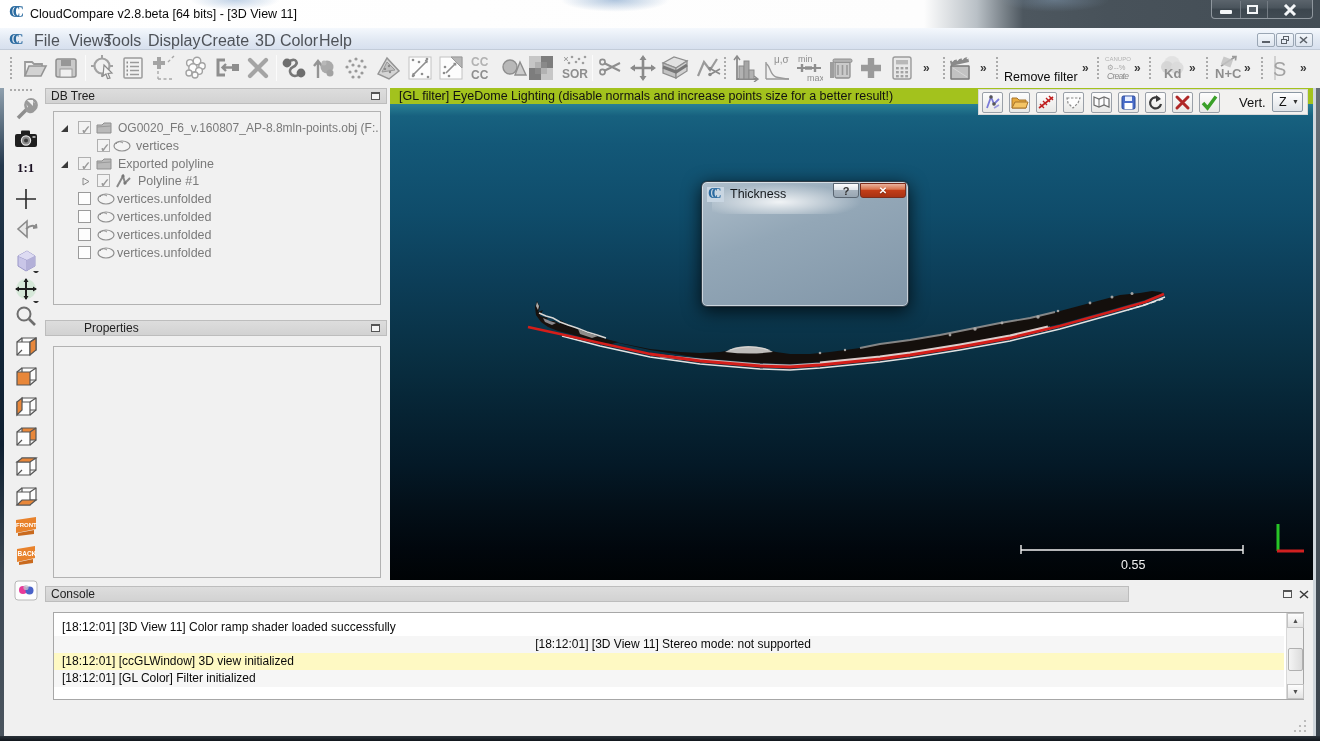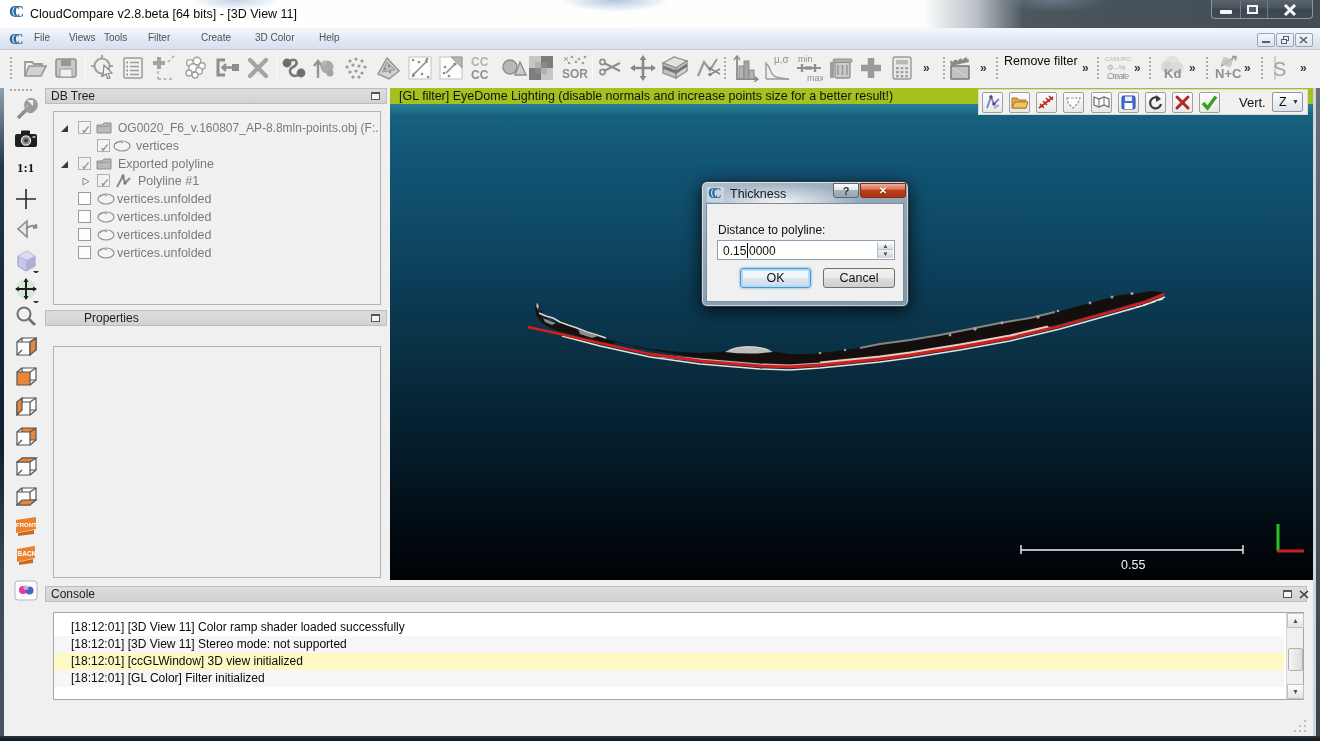--- a/index.html
+++ b/index.html
@@ -7,21 +7,21 @@
   body { position:relative; background:#f0f0f0; }
   .abs { position:absolute; }
 
   
   #titlebar { left:0; top:0; width:1320px; height:28px;
     background:linear-gradient(to right,#ffffff 0%,#fdfdfd 70%,#b9c0c6 74%,#4d575f 77.5%,#48525a 84%,#434d55 100%); }
   #titletext { left:30px; top:7px; font-size:12.5px; color:#0a0a0a; }
   
   #menubar { left:0; top:28px; width:1320px; height:22px;
     background:linear-gradient(#f4f8fd,#e2e9f3 55%,#d7e0ee); border-bottom:1px solid #c3ccd9; }
-  .menuitem { top:32px; font-size:10px; color:#4e5258; }
+  .menuitem { top:32px; font-size:16px; color:#4e5258; }
   .mdibtn { top:33px; width:18px; height:14px; border:1px solid #9aa6b4; border-radius:2px;
     background:linear-gradient(#f2f6fb,#dde4ee); }
 
   
   #toolbar { left:0; top:50px; width:1320px; height:38px; background:#f0f0f0; }
   .ticon { top:54px; width:28px; height:28px; }
   .tsep { top:55px; width:1px; height:26px; background:#d4d4d4; border-right:1px solid #fbfbfb; }
   .thandle { top:57px; width:4px; height:22px;
     background-image:radial-gradient(circle at 1px 1px, #ababab 1px, transparent 1.2px);
     background-size:4px 4px; }
@@ -47,21 +47,21 @@
   #greenbar { left:390px; top:88px; width:923px; height:16px; background:#a3c21d; font-size:12.5px; color:#111;
     line-height:16px; padding-left:9px; }
   #viewport { left:390px; top:104px; width:923px; height:476px;
     background:linear-gradient(#2a8094 0px,#17617f 12px,#135878 40px,#0f4c6a 110px,#0c3d57 180px,#093043 250px,#062333 310px,#041927 360px,#030f18 405px,#01070d 445px,#000305 476px); }
   #vtoolbar { left:978px; top:89px; width:330px; height:26px; background:#f2f1ef; border:1px solid #d8d8d8; }
   .vbtn { top:2px; width:21px; height:21px; border:1px solid #9aa0a8; border-radius:2px;
     background:linear-gradient(#fdfdfd,#e8e8e6); }
 
   
   #consolebox { left:53px; top:612px; width:1251px; height:88px; background:#fff; border:1px solid #a7a7a7; }
-  .clog { position:absolute; left:54px; width:1230px; height:17px; font-size:12px; color:#0a0a0a; line-height:17px; padding-left:17px; }
+  .clog { position:absolute; left:54px; width:1230px; height:17px; font-size:12px; color:#0a0a0a; line-height:17px; padding-left:8px; }
   .cclogo { color:#2b6ba0; font-weight:bold; font-family:"Liberation Serif",serif; }
 
   
   #dlg { left:701px; top:181px; width:208px; height:126px; border:1px solid #2e3b46; border-radius:6px;
     background:linear-gradient(160deg,#aebecb 0%,#93a7b7 40%,#8196a8 100%);
     box-shadow: 0 4px 18px rgba(0,0,0,.75), 0 0 1px #000, inset 0 0 0 1px rgba(255,255,255,.55); }
   #dlgglow { left:10px; top:2px; width:150px; height:30px; background:radial-gradient(ellipse at 45% 60%, rgba(255,255,255,.85), rgba(255,255,255,0) 70%); }
   #dlgclient { left:4px; top:21px; width:198px; height:99px; background:#f0f0f0; border:1px solid #7b8d9d; }
   .w7btn { position:absolute; border:1px solid #707070; border-radius:3px;
     background:linear-gradient(#f2f2f2 0%,#ebebeb 49%,#dddddd 50%,#cfcfcf 100%);
@@ -88,21 +88,21 @@
 <div class="abs" style="left:1247px;top:5px;width:11px;height:9px;border:2.5px solid #f4f6f8;background:#555e66;"></div>
 <svg class="abs" style="left:1283px;top:4px;" width="14" height="12">
     <path d="M2,1 L12,11 M12,1 L2,11" stroke="#f4f6f8" stroke-width="3"></path>
   </svg>
 
 <div id="menubar" class="abs"></div>
 <div id="cclogo2" class="abs cclogo" style="left:9px;top:31px;font-size:15px;letter-spacing:-7px;width:20px;">CC</div>
 <div class="menuitem abs" style="left:34px;">File</div>
 <div class="menuitem abs" style="left:69px;">Views</div>
 <div class="menuitem abs" style="left:104px;">Tools</div>
-<div class="menuitem abs" style="left:148px;">Filter</div>
+<div class="menuitem abs" style="left:148px;">Display</div>
 <div class="menuitem abs" style="left:201px;">Create</div>
 <div class="menuitem abs" style="left:255px;">3D Color</div>
 <div class="menuitem abs" style="left:319px;">Help</div>
 <div class="mdibtn abs" style="left:1257px;"></div>
 <div class="mdibtn abs" style="left:1276px;"></div>
 <div class="mdibtn abs" style="left:1295px;"></div>
 <div class="abs" style="left:1262px;top:41px;width:8px;height:2px;background:#5a6068;"></div>
 <div class="abs" style="left:1283px;top:36px;width:6px;height:5px;border:1px solid #5a6068;"></div>
 <div class="abs" style="left:1281px;top:39px;width:6px;height:5px;border:1px solid #5a6068;background:#e8eef6;"></div>
 <svg class="abs" style="left:1299px;top:36px;" width="9" height="8">
@@ -319,21 +319,21 @@
 <div class="thandle abs" style="left:943px;"></div>
 <svg class="ticon abs" style="left:947px;">
       <path d="M4,12 L22,8 L21,3 L3,7 Z" fill="#8a8a8a"></path>
       <path d="M5,7.5 L8,3.5 M10,6.5 L13,2.8 M15,5.5 L18,2 M20,4.8 L23,1.5" stroke="#f2f2f2" stroke-width="1.6"></path>
       <rect x="4" y="12" width="18" height="13" fill="#c2c2c2" stroke="#8a8a8a" stroke-width="1.2"></rect>
       <path d="M4,12 L22,12 L22,25 L4,25 Z" fill="none" stroke="#777"></path>
       <path d="M6,14 L20,23" stroke="#d8d8d8" stroke-width="1"></path>
     </svg>
 <div class="chev abs" style="left:980px;">»</div>
 <div class="thandle abs" style="left:996px;"></div>
-<div class="abs" style="left:1004px;top:54px;font-size:12.5px;color:#0a0a0a;">Remove filter</div>
+<div class="abs" style="left:1004px;top:70px;font-size:12.5px;color:#0a0a0a;">Remove filter</div>
 <div class="chev abs" style="left:1082px;">»</div>
 <div class="thandle abs" style="left:1097px;"></div>
 <svg class="ticon abs" style="left:1104px;">
       <text x="1" y="7" font-size="6" fill="#b2b2b2" font-family="Liberation Sans" textLength="26">CANUPO</text>
       <text x="3" y="16" font-size="7.5" fill="#a8a8a8" font-family="Liberation Sans">⚙--%</text>
       <text x="3" y="25" font-size="8.5" font-style="italic" fill="#8a8a8a" font-family="Liberation Sans" textLength="22">Create</text>
     </svg>
 <div class="chev abs" style="left:1134px;">»</div>
 <div class="thandle abs" style="left:1149px;"></div>
 <svg class="ticon abs" style="left:1157px;">
@@ -538,21 +538,21 @@
   <div class="trow abs" style="left:78px;top:244px;">
       <span class="cb" style="left:0;"></span>
     </div>
   <svg class="abs" style="left:97px;top:246px;" width="18" height="13">
       <ellipse cx="9" cy="7" rx="8" ry="5" fill="#f4f4f4" stroke="#8f8f8f" stroke-width="1.2"></ellipse>
       <path d="M3,5 Q6,1 10,4" fill="none" stroke="#8f8f8f" stroke-width="1"></path>
     </svg>
   <div class="trow abs" style="left:117px;top:244px;">vertices.unfolded</div>
 </div>
 
-<div class="dockhdr abs" style="top:310px;padding-left:38px;">Properties<div class="floatglyph abs" style="left:325px;top:3px;"></div></div>
+<div class="dockhdr abs" style="top:320px;padding-left:38px;">Properties<div class="floatglyph abs" style="left:325px;top:3px;"></div></div>
 <div id="propsbox" class="abs"></div>
 
 <div id="greenbar" class="abs">[GL filter] EyeDome Lighting (disable normals and increase points size for a better result!)</div>
 <div id="viewport" class="abs"></div>
 <svg id="scene" class="abs" style="left:390px;top:104px;" width="923" height="476" viewBox="0 0 923 476">
 
   <path d="M172,232 L210,242 L260,253 L310,260 L370,265 L400,266 L430,264 L460,261 L490,258 L520,254 L570,246 L620,237 L670,225 L720,211 L755,201 L775,193" fill="none" stroke="#e2e2e2" stroke-width="1.4"></path>
 
   <path d="M170,216 L198,231 L230,239 L260,245 L290,248 L310,249 L330,248 L342,246 L356,244 L372,245 L386,248 L400,250 L420,250 L440,248 L470,244 L490,240 L520,236 L550,231 L580,225 L610,219 L640,214 L670,207 L700,199 L715,195 L730,191 L750,189 L762,187 L771,188 L773,189 L755,196 L720,206 L670,220 L620,231 L570,240 L520,248 L490,252 L460,255 L430,258 L400,260 L370,259 L310,254 L260,246 L210,235 L170,226 Z" fill="#140f0c"></path>
 
@@ -631,26 +631,26 @@
 <div class="vbtn abs" style="left:1199px;top:92px;"><svg width="19" height="19">
         <path d="M3,10 L7.5,15 L16,3.5" fill="none" stroke="#3aa028" stroke-width="3.4"></path>
       </svg></div>
 <div class="abs" style="left:1239px;top:95px;font-size:13px;color:#111;">Vert.</div>
 <div class="abs" style="left:1272px;top:92px;width:31px;height:20px;border:1px solid #8a96a2;border-radius:2px;background:linear-gradient(#fefefe,#dfe3e7);">
   <span style="position:absolute;left:6px;top:2px;font-size:12.5px;color:#111;">Z</span>
   <span style="position:absolute;right:3px;top:5px;font-size:7px;color:#333;">▼</span>
 </div>
 </div>
 
-<div class="dockhdr abs" style="top:586px;width:1262px;">Console<div class="floatglyph abs" style="left:1237px;top:3px;"></div><svg class="abs" style="left:1253px;top:3px;" width="10" height="9">
+<div class="dockhdr abs" style="top:586px;width:1084px;">Console<div class="floatglyph abs" style="left:1237px;top:3px;"></div><svg class="abs" style="left:1253px;top:3px;" width="10" height="9">
       <path d="M1,1 L9,8 M9,1 L1,8" stroke="#3a3a3a" stroke-width="1.5"></path>
     </svg></div>
 <div id="consolebox" class="abs"></div>
 <div class="clog abs" style="top:619px;background:#fff;">[18:12:01] [3D View 11] Color ramp shader loaded successfully</div>
-<div class="clog abs" style="top:636px;background:#f6f6f6;">[18:12:01] [3D View 11] Stereo mode: not supported</div>
+<div class="clog abs" style="top:636px;background:#f6f6f6;text-align:center;">[18:12:01] [3D View 11] Stereo mode: not supported</div>
 <div class="clog abs" style="top:653px;background:#fef9c3;">[18:12:01] [ccGLWindow] 3D view initialized</div>
 <div class="clog abs" style="top:670px;background:#f6f6f6;">[18:12:01] [GL Color] Filter initialized</div>
 <div id="cscroll" class="abs" style="left:1286px;top:613px;width:17px;height:86px;background:#f0f0f0;border-left:1px solid #d8d8d8;">
   <div class="abs" style="left:0;top:0;width:17px;height:15px;background:linear-gradient(#fdfdfd,#e4e4e4);border:1px solid #c2c2c2;color:#505050;font-size:7px;text-align:center;line-height:14px;">▲</div>
   <div class="abs" style="left:0;bottom:0;width:17px;height:15px;background:linear-gradient(#fdfdfd,#e4e4e4);border:1px solid #c2c2c2;color:#505050;font-size:7px;text-align:center;line-height:14px;">▼</div>
   <div class="abs" style="left:1px;top:35px;width:15px;height:23px;background:linear-gradient(to right,#f4f4f4,#dcdcdc);border:1px solid #b0b0b0;border-radius:2px;"></div>
 </div>
 <svg id="grip" class="abs" style="left:1292px;top:718px;" width="16" height="16">
     <g fill="#b0b0b0">
       <circle cx="13" cy="3" r="1.1"></circle>
@@ -662,25 +662,13 @@
     </g>
   </svg>
 
 <div id="dlg" class="abs">
   <div id="dlgglow" class="abs"></div>
   <div class="abs" style="left:5px;top:5px;width:17px;height:15px;background:#c9d6e2;"></div>
   <div id="cclogo3" class="abs cclogo" style="left:6px;top:4px;font-size:14px;letter-spacing:-6.5px;">CC</div>
   <div class="abs" style="left:28px;top:5px;font-size:12.5px;color:#15191d;">Thickness</div>
   <div class="abs" style="left:131px;top:1px;width:26px;height:15px;border:1px solid #5a6672;border-radius:0 0 3px 3px;background:linear-gradient(#fdfdfd 0%,#dfe5ea 45%,#a8b4bf 50%,#98a6b2 100%);text-align:center;font-size:11px;font-weight:bold;color:#333;line-height:14px;">?</div>
   <div class="abs" style="left:158px;top:1px;width:46px;height:15px;border:1px solid #7c2d1c;border-radius:0 0 3px 3px;background:linear-gradient(#eab29c 0%,#d9744e 40%,#c23d18 50%,#a83314 100%);text-align:center;font-size:10px;font-weight:bold;color:#fff;line-height:14px;text-shadow:0 1px 1px #7a2a12;">✕</div>
-  <div id="dlgclient" class="abs">
-    <div class="abs" style="left:11px;top:19px;font-size:12px;color:#111;">Distance to polyline:</div>
-    <div class="abs" style="left:10px;top:36px;width:178px;height:20px;background:#fff;border:1px solid #8aa0b5;">
-      <span style="position:absolute;left:5px;top:3px;font-size:12px;color:#111;">0.15</span>
-      <span style="position:absolute;left:29px;top:2px;width:1px;height:15px;background:#000;"></span>
-      <span style="position:absolute;left:31px;top:3px;font-size:12px;color:#111;">0000</span>
-      <div class="abs" style="right:1px;top:1px;width:16px;height:8px;background:linear-gradient(#fdfdfd,#dcdcdc);border-left:1px solid #b5c2cf;border-bottom:1px solid #b5c2cf;font-size:6px;color:#36485c;text-align:center;line-height:8px;">▲</div>
-      <div class="abs" style="right:1px;bottom:1px;width:16px;height:8px;background:linear-gradient(#f2f2f2,#d2d2d2);border-left:1px solid #b5c2cf;font-size:6px;color:#36485c;text-align:center;line-height:8px;">▼</div>
-    </div>
-    <div class="w7btn abs" style="left:33px;top:64px;width:71px;height:20px;line-height:19px;border-color:#4a94cc;box-shadow:0 0 0 2px #b0dcf8 inset, 0 0 3px #6ab0e0;background:linear-gradient(#f4f8fb 0%,#eef3f8 49%,#dde7ef 50%,#d0dde8 100%);">OK</div>
-    <div class="w7btn abs" style="left:116px;top:64px;width:72px;height:20px;line-height:19px;">Cancel</div>
-  </div>
 </div>
 
 </body></html>

